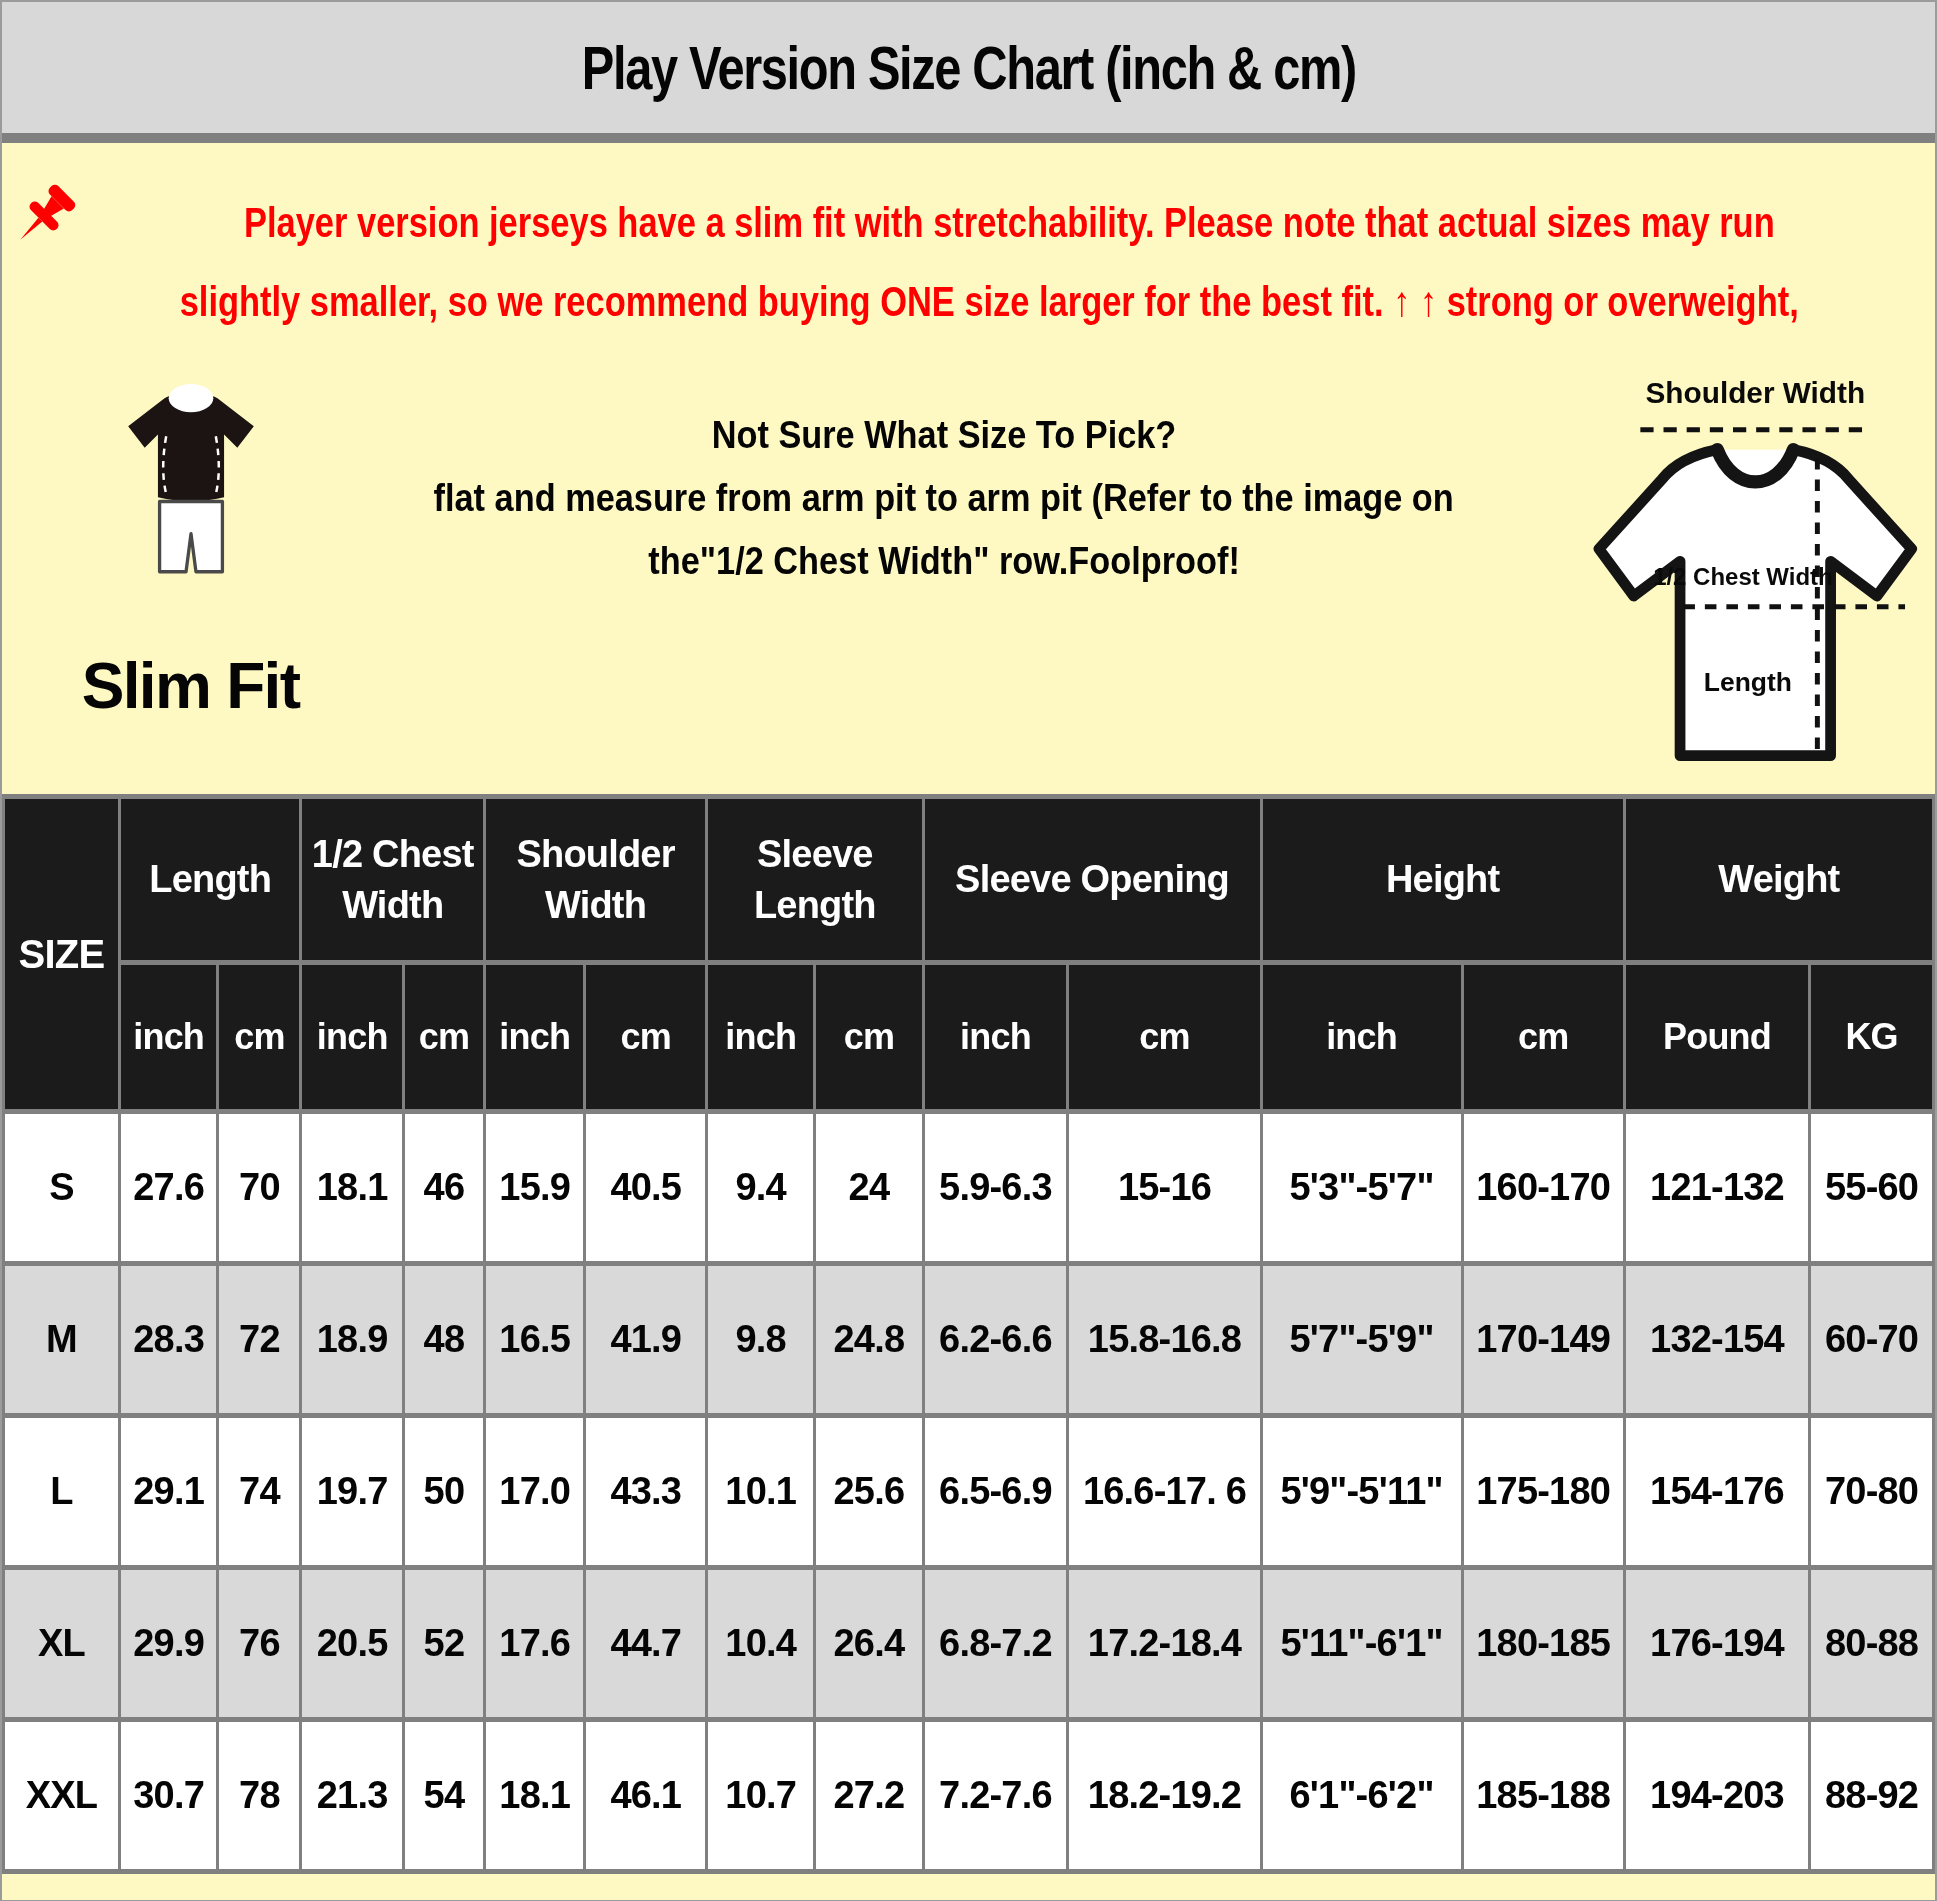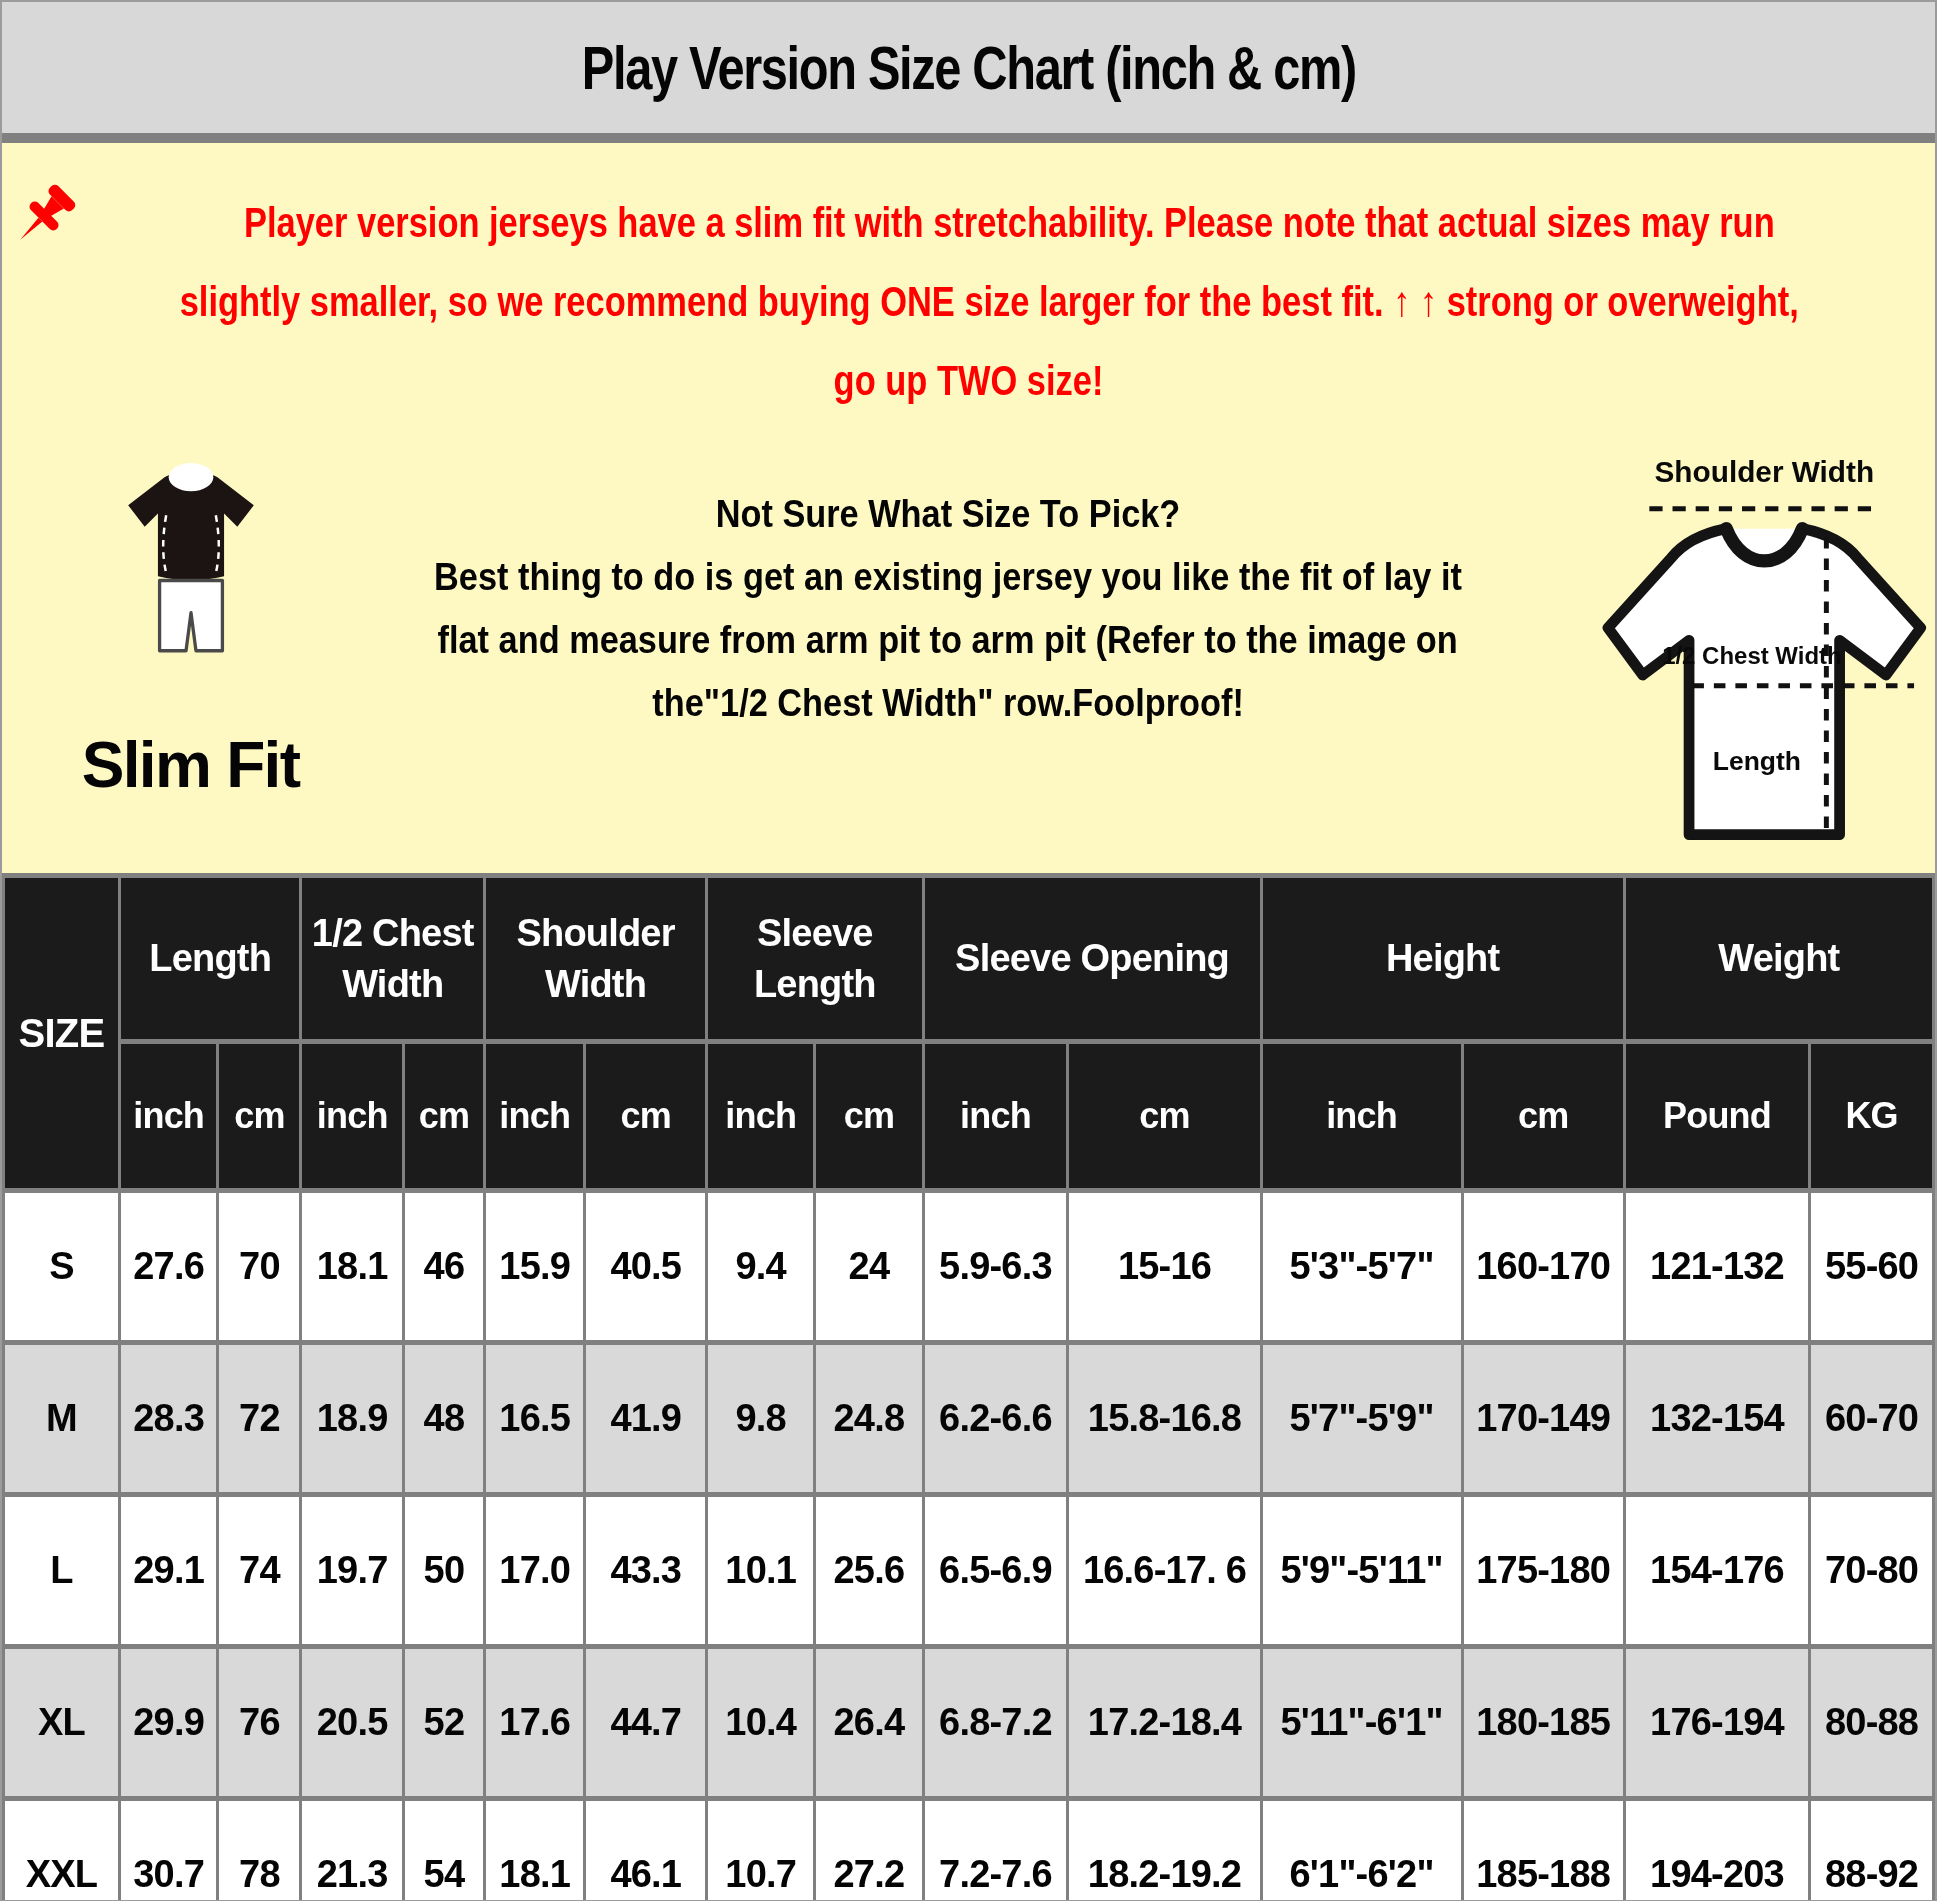--- a/index.html
+++ b/index.html
@@ -55,41 +55,39 @@
   <div class="note">
     <div class="note-line"><span class="pin"><svg viewBox="0 0 100 100">
             <g fill="#ff0000" transform="rotate(45 50 50)">
               <rect x="30" y="6" width="40" height="15" rx="6"></rect>
               <path d="M39 21 L61 21 L56 40 L44 40 Z"></path>
               <rect x="27" y="39" width="46" height="13" rx="6"></rect>
               <path d="M46.5 52 L53.5 52 L50 88 Z"></path>
             </g>
           </svg></span><span class="sx">Player version jerseys have a slim fit with stretchability. Please note that actual sizes may run</span></div>
     <div class="note-line"><span class="sx">slightly smaller, so we recommend buying ONE size larger for the best fit. ↑ ↑ strong or overweight,</span></div>
-    <div class="note-line"><span class="sx">go up TWO size!</span></div>
   </div>
 
   <div class="info">
 
     <div class="fit-col">
       <svg class="fig" viewBox="0 0 220 300">
 
         <path d="M78 28 C92 20 128 20 142 28 L186 62 L166 88 L150 72 L150 148 Q110 158 70 148 L70 72 L54 88 L34 62 Z" fill="#1c1412"></path>
         <ellipse cx="110" cy="28" rx="27" ry="17" fill="#fff"></ellipse>
         <path d="M80 74 C75 102 75 126 81 148" stroke="#fff" stroke-width="3" stroke-dasharray="8 7" fill="none"></path>
         <path d="M140 74 C145 102 145 126 139 148" stroke="#fff" stroke-width="3" stroke-dasharray="8 7" fill="none"></path>
 
         <path d="M72 153 L148 153 L148 238 L116 238 L110 192 L104 238 L72 238 Z" fill="#fff" stroke="#4a4a4a" stroke-width="4" stroke-linejoin="round"></path>
       </svg>
       <div class="fit-label">Slim Fit</div>
     </div>
 
     <div class="guide">
       <div class="guide-line"><span class="sx2">Not Sure What Size To Pick?</span></div>
-      <div class="guide-line"><span class="sx2">Best thing to do is get an existing jersey you like the fit of lay it</span></div>
       <div class="guide-line"><span class="sx2">flat and measure from arm pit to arm pit (Refer to the image on</span></div>
       <div class="guide-line"><span class="sx2">the"1/2 Chest Width" row.Foolproof!</span></div>
     </div>
 
     <div class="diag-col">
       <svg viewBox="0 0 540 515">
         <text x="271" y="56" font-size="36" text-anchor="middle" fill="#0a0a0a">Shoulder Width</text>
         <line x1="132" y1="88" x2="410" y2="88" stroke="#111" stroke-width="6" stroke-dasharray="16 12"></line>
 
         <path d="M225 112 C195 118 172 130 158 148 L82 232 L124 289 L180 247 L180 482 L362 482 L362 247 L418 289 L460 232 L384 148 C370 130 347 118 317 112" fill="#fff" stroke="#141414" stroke-width="13" stroke-linejoin="round" stroke-linecap="round"></path>

